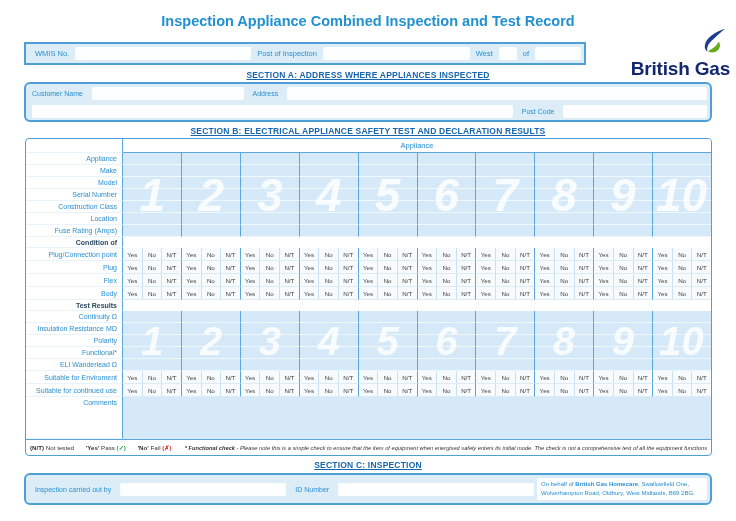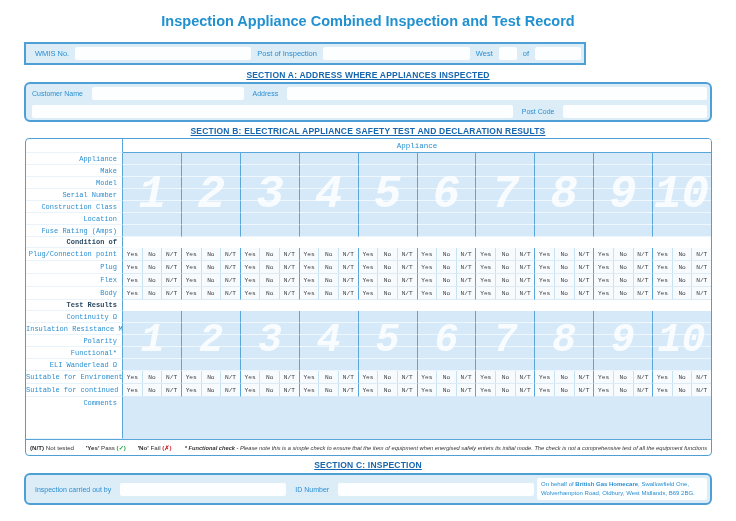--- a/index.html
+++ b/index.html
@@ -32,21 +32,21 @@
   .afld{background:#fcfeff;height:13px;border-radius:2px;margin:0 3px;}
   .boxc{position:absolute;left:24px;top:473px;width:688px;height:32px;
         border:2px solid #4f9fd7;border-radius:6px;background:#dcedf8;
         box-sizing:border-box;display:flex;align-items:center;padding:0 3px;}
   .behalf{width:170px;background:#fdfeff;border-radius:2px;font-size:6px;
           color:#2a8fd1;line-height:1.5;padding:2px 4px;box-sizing:border-box;}
   .behalf b{font-weight:bold;}
   
   .tbl{position:absolute;left:25px;top:138px;width:687px;box-sizing:border-box;
        border:1.5px solid #4f9fd7;border-radius:4px;background:#fff;overflow:hidden;}
-  #rows{position:relative;font-family:Liberation Mono, monospace;}
+  #rows{position:relative;}
   .trow{display:flex;}
   .rlabel{width:97px;box-sizing:border-box;padding-right:5px;text-align:right;
           font-size:7px;color:#2a8fd1;border-right:1px solid #58a6da;
           border-bottom:1px solid #e8f3fb;overflow:hidden;white-space:nowrap;}
   .rlabel.bold{font-weight:bold;color:#2c4a62;}
   .garea{flex:1;display:flex;position:relative;}
   .apphdr{justify-content:center;align-items:center;font-size:7.5px;
           color:#2a8fd1;border-bottom:1px solid #58a6da;background:#fff;}
   .col{flex:1;box-sizing:border-box;}
   .col + .col{border-left:1px solid #58a6da;}
@@ -79,20 +79,27 @@
     <span class="blbl">WMIS No.</span>
     <span class="bfld f-wmis"></span>
     <span class="blbl">Post of Inspection</span>
     <span class="bfld f-date"></span>
     <span class="blbl">West</span>
     <span class="bfld f-page"></span>
     <span class="blbl">of</span>
     <span class="bfld f-of"></span>
   </div>
 
+  <div class="logo">
+    <svg class="flame" viewBox="0 0 40 40">
+      <path d="M37 1 C22 5 8 15 6 26 c-1 5 1 8 4 10 c-2 -6 2 -13 8 -18 C24 12 31 6 37 1 Z" fill="#1e3d8f"></path>
+      <path d="M11 36 c5 3 12 2 16 -3 c3 -4 3 -9 0 -12 c-2 5 -7 9 -12 12 c-2 1 -3 2 -4 3 Z" fill="#63ab1e"></path>
+    </svg>
+    <div class="logotext">British Gas</div>
+  </div>
 
   <div class="sechead sh-a">SECTION A: ADDRESS WHERE APPLIANCES INSPECTED</div>
 
   <div class="boxa">
     <div class="arow">
       <span class="albl">Customer Name</span>
       <span class="afld" style="flex:1"></span>
       <span class="albl">Address</span>
       <span class="afld" style="flex:2.77"></span>
     </div>

